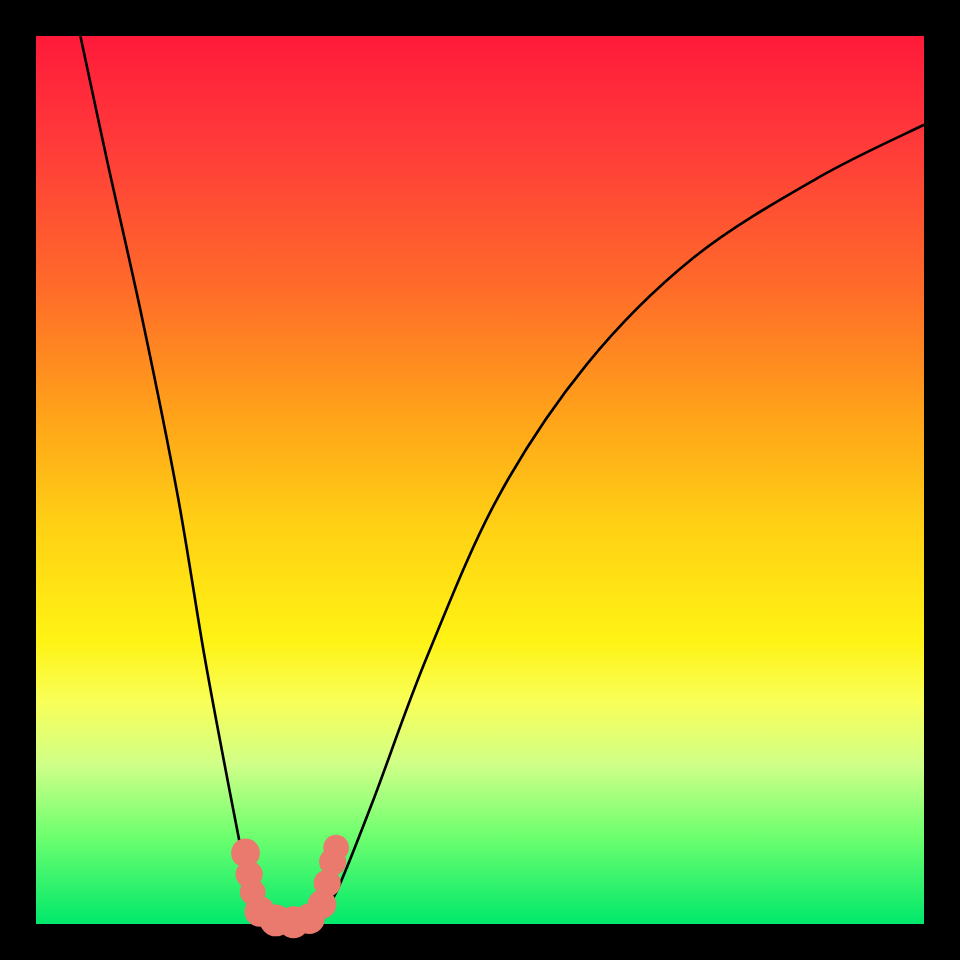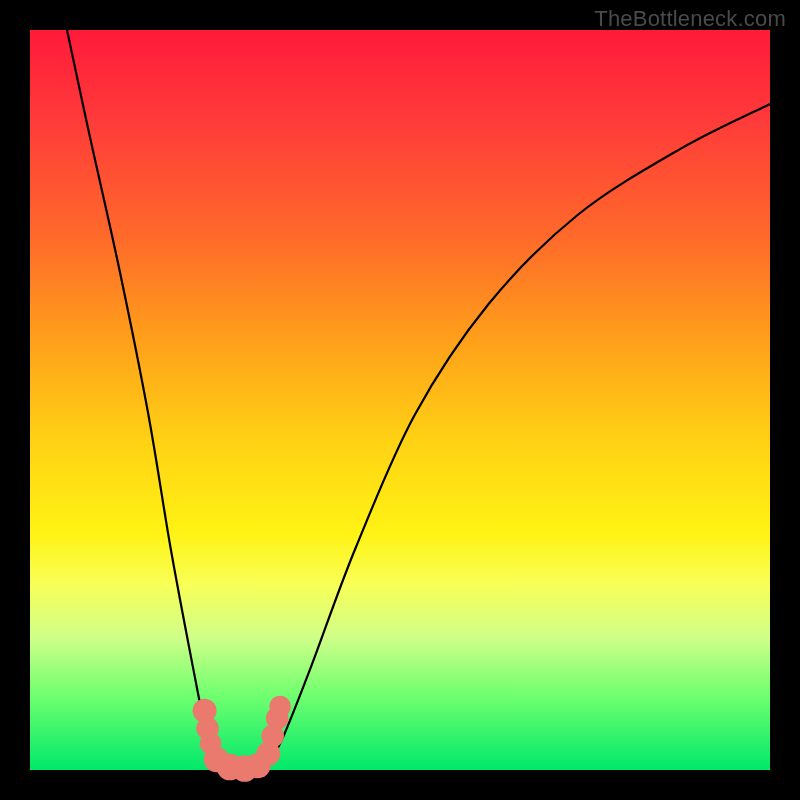--- a/index.html
+++ b/index.html
@@ -81,14 +81,13 @@
           <circle cx="199.8" cy="737.0" r="13.3" class="bead"></circle>
           <circle cx="214.6" cy="738.5" r="13.3" class="bead"></circle>
           <circle cx="227.9" cy="735.6" r="12.7" class="bead"></circle>
           <circle cx="238.3" cy="723.7" r="12.0" class="bead"></circle>
           <circle cx="242.7" cy="706.0" r="11.3" class="bead"></circle>
           <circle cx="247.2" cy="688.2" r="11.3" class="bead"></circle>
           <circle cx="250.1" cy="676.4" r="10.7" class="bead"></circle>
         </g>
     </svg>
   </div>
-  <div class="watermark">TheBottleneck.com</div>
 </div>
 
 </body></html>

